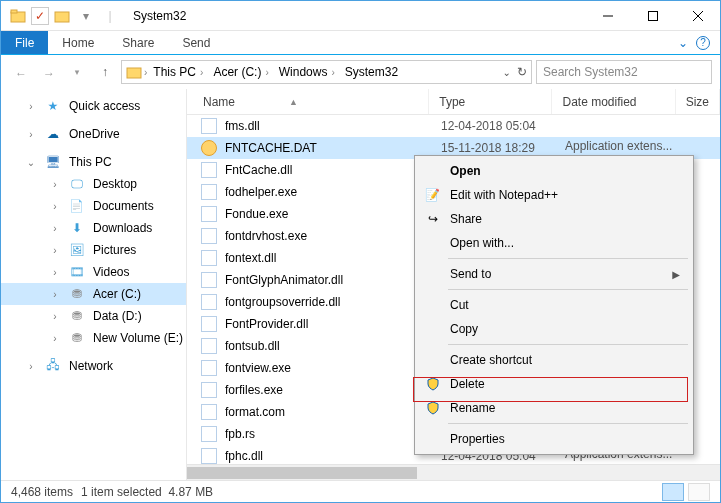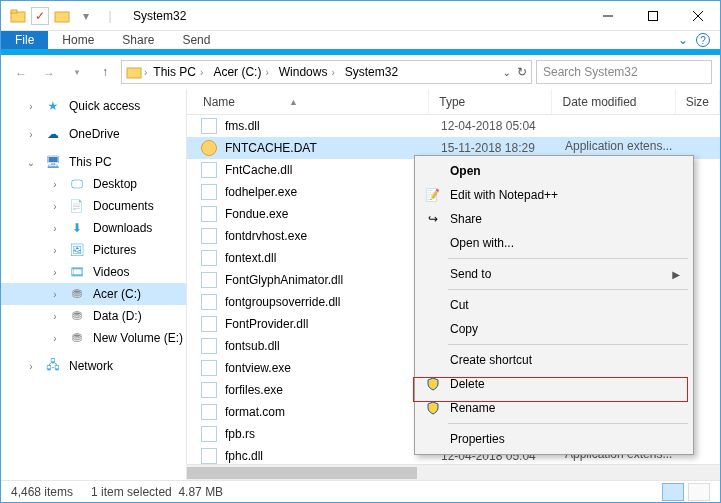--- a/index.html
+++ b/index.html
@@ -4,21 +4,21 @@
 <style>
 * { margin: 0; padding: 0; box-sizing: border-box; font-family: "Segoe UI", Tahoma, sans-serif; font-size: 12px; }
 body { background: #fff; width: 721px; height: 503px; overflow: hidden; position: relative; border: 1px solid #4aa0e0; }
 .titlebar { height: 30px; display: flex; align-items: center; background: #fff; border-bottom: 1px solid #e5e5e5; }
 .qat { display: flex; align-items: center; padding: 0 6px; gap: 2px; }
 .qat-icon { width: 22px; height: 22px; display: flex; align-items: center; justify-content: center; color: #555; }
 .title { margin-left: 6px; color: #000; flex: 0 0 auto; }
 .spacer { flex: 1; }
 .winbtns { display: flex; }
 .winbtn { width: 45px; height: 30px; display: flex; align-items: center; justify-content: center; color: #222; }
-.ribbon-tabs { height: 24px; display: flex; align-items: stretch; border-bottom: 6px solid #0ea5e9; }
+.ribbon-tabs { height: 24px; display: flex; align-items: stretch; border-bottom: 1px solid #0ea5e9; }
 .rtab { padding: 0 14px; display: flex; align-items: center; color: #444; }
 .rtab.file { background:#1979ca; color:#fff; }
 .ribbon-toggle { margin-left: auto; display:flex; align-items:center; gap:8px; padding-right:10px; color:#1979ca; }
 .addrrow { height: 34px; display: flex; align-items: center; padding: 4px 8px; gap: 4px; }
 .navbtn { width:24px; height:24px; display:flex; align-items:center; justify-content:center; color:#999; }
 .navbtn.enabled { color:#555; }
 .addrbar { flex: 1; height: 24px; border:1px solid #ccc; display:flex; align-items:center; padding:0 4px; gap:2px; background:#fff; }
 .crumb { display:flex; align-items:center; gap:4px; color:#000; padding:0 4px; }
 .crumb .chev { color:#888; font-size:10px; }
 .addr-right { display:flex; align-items:center; gap:6px; margin-left:auto; color:#555; }
@@ -44,21 +44,21 @@
 .row .c.name { width:244px; display:flex; align-items:center; gap:8px; padding-left: 14px; }
 .row .c.date { width:124px; padding-left:10px; color:#555; }
 .row .c.type { width:124px; padding-left:10px; color:#555;margin-top:40px; }
 .row .c.size { flex:1; }
 .row.selected { background:#cce8ff; }
 .file-ico { width:16px; height:16px; display:flex; align-items:center; justify-content:center; font-size:10px; border:1px solid #bbb; background:#fff; color:#666; }
 .file-ico.dll { border-color:#b8cfe8; }
 .file-ico.sel { background:#ffd36b; border-color:#e0a030; border-radius:50%; }
 .hscroll { height:16px; background:#f0f0f0; border-top:1px solid #e5e5e5; position:relative; }
 .hscroll .thumb { position:absolute; left:0; top:2px; height:12px; width:230px; background:#c8c8c8; }
-.status { height:22px; border-top:1px solid #e5e5e5; display:flex; align-items:center; padding:0 10px; gap:18px; color:#444; }
+.status { height:22px; border-top:1px solid #e5e5e5; display:flex; align-items:center; padding:0 10px; gap:8px; color:#444; }
 .status .right { margin-left:auto; display:flex; gap:4px; }
 .viewbtn { width:22px; height:18px; border:1px solid #ddd; background:#fafafa; }
 .viewbtn.active { background:#cce8ff; border-color:#7cb8e8; }
 .ctxmenu { position:absolute; left: 413px; top: 154px; width: 280px; background:#f3f3f3; border:1px solid #a0a0a0; box-shadow: 3px 3px 6px rgba(0,0,0,.25); padding: 3px; }
 .menu-item { height: 24px; display:flex; align-items:center; padding-left: 32px; position:relative; color:#000; }
 .menu-item.bold { font-weight:600; }
 .menu-sep { height:1px; background:#d0d0d0; margin:3px 2px 3px 30px; }
 .menu-ico { position:absolute; left:6px; width:18px; height:18px; display:flex; align-items:center; justify-content:center; }
 .menu-item .sub { margin-left:auto; padding-right:10px; color:#555; font-size:10px; }
 .menu-highlight { position:absolute; border:1px solid #d02020; left:412px; top:376px; width:275px; height:25px; pointer-events:none; }

